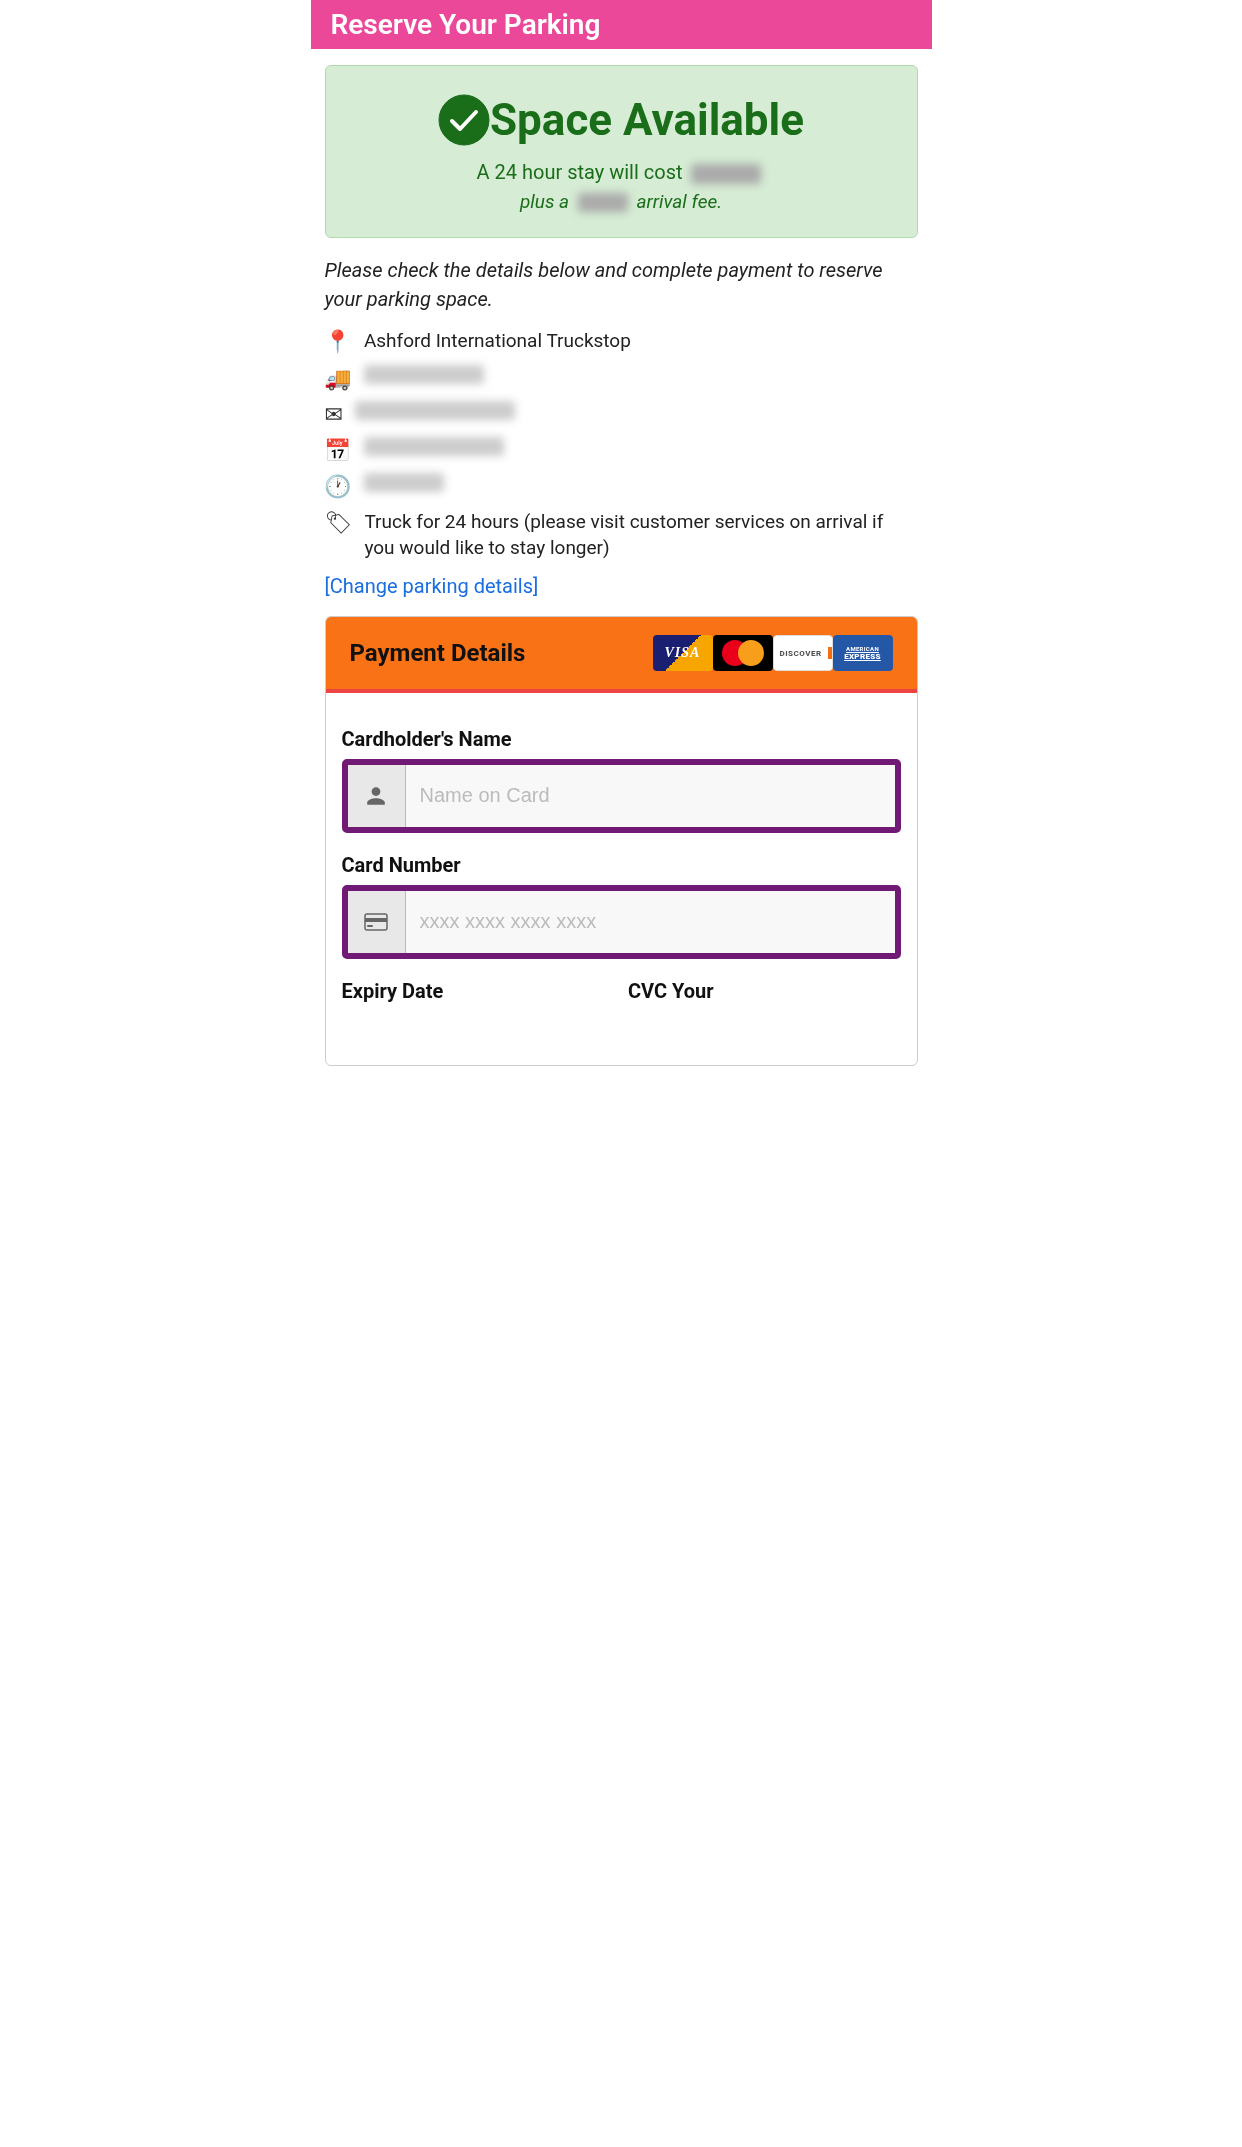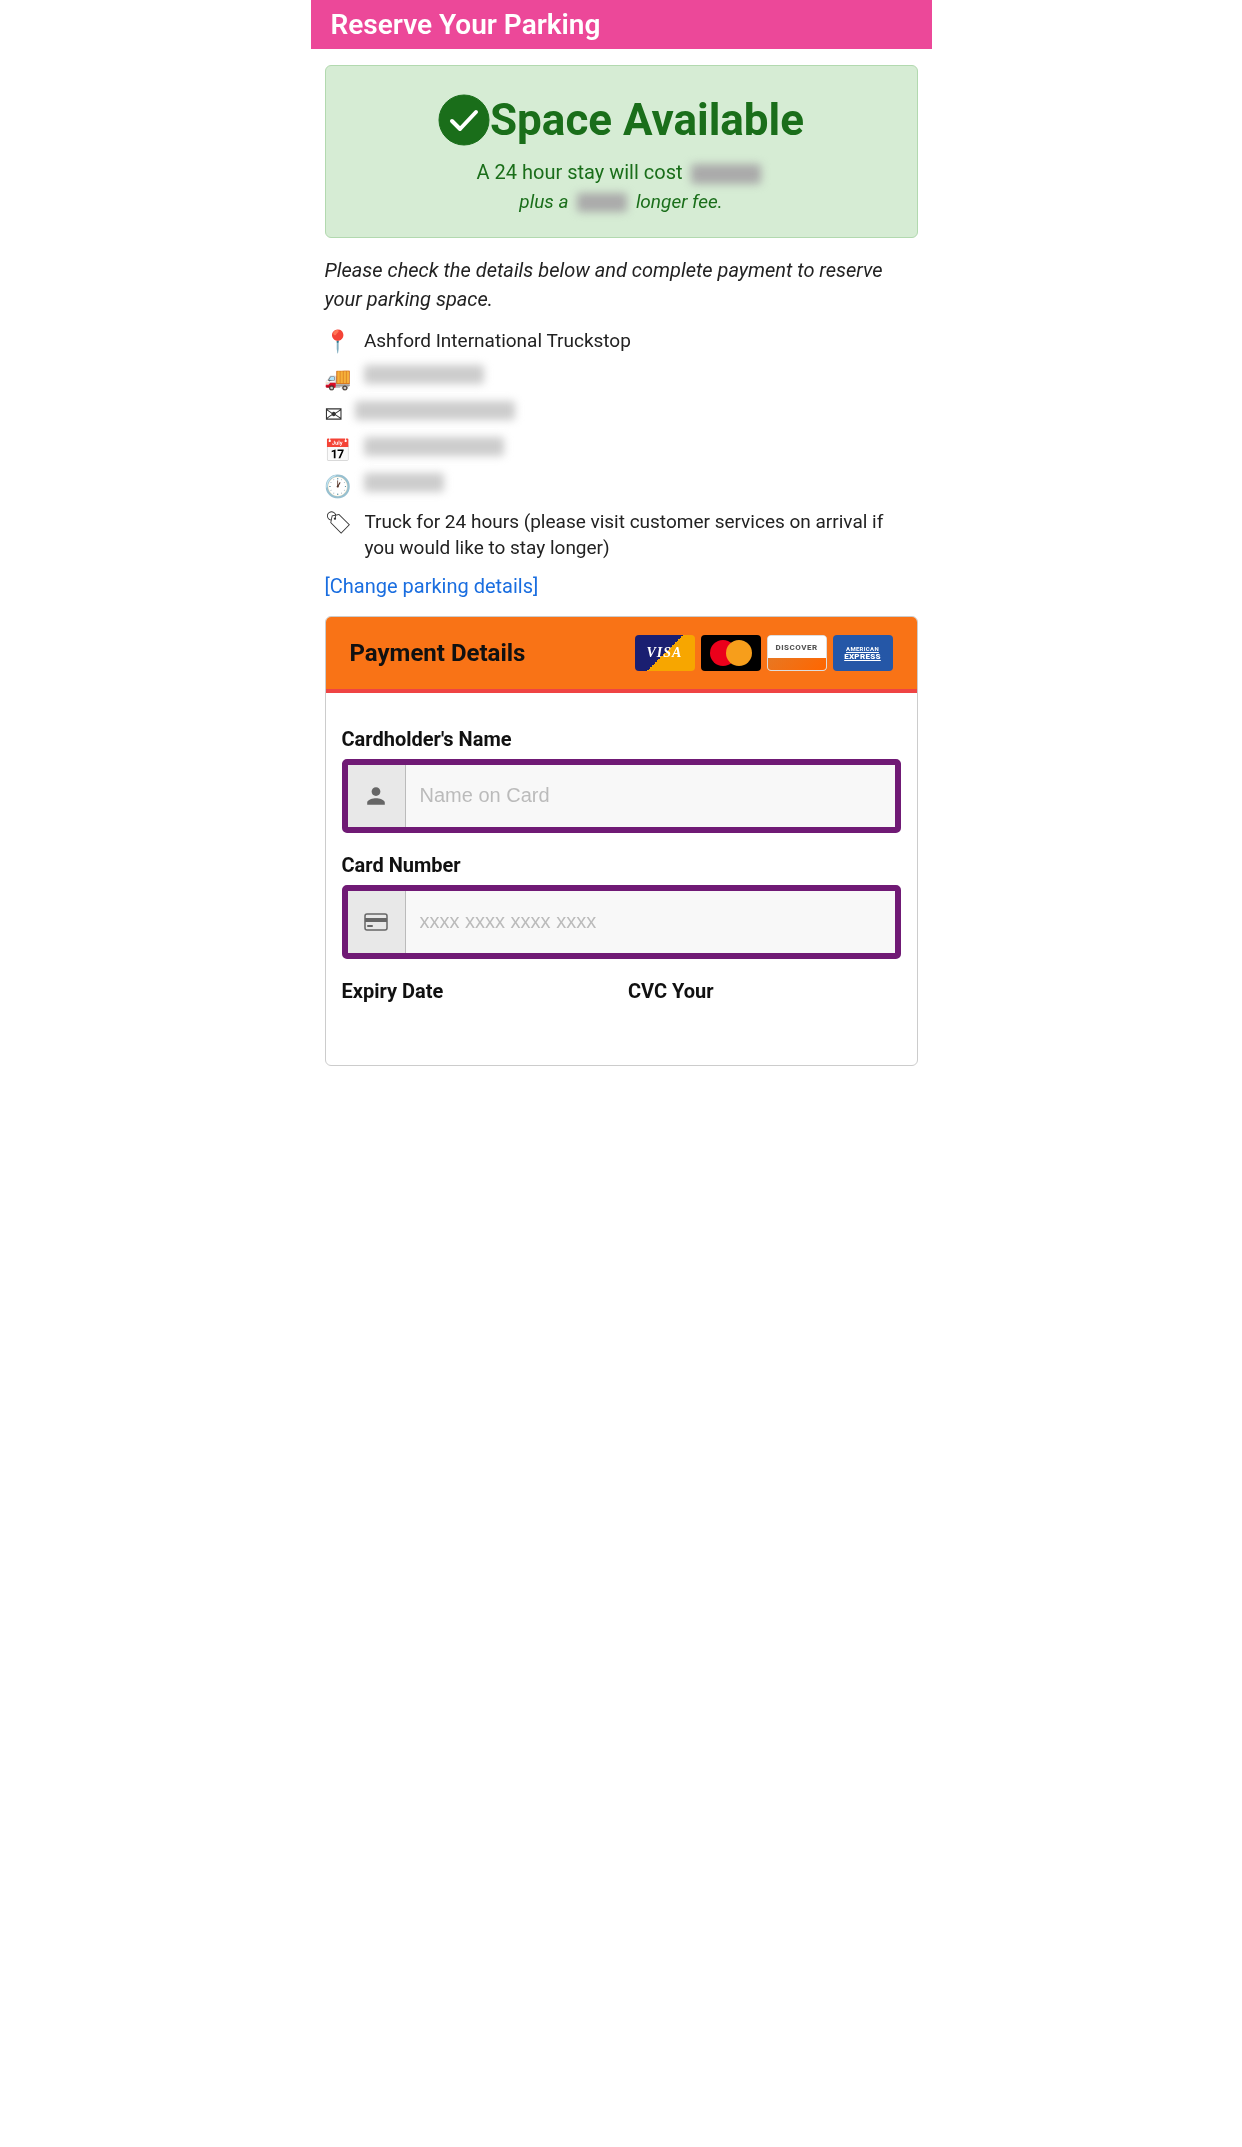--- a/index.html
+++ b/index.html
@@ -144,21 +144,20 @@
       justify-content: space-between;
       border-bottom: 4px solid #ef4444;
     }
     .payment-title {
       font-size: 24px;
       font-weight: 700;
       color: #111;
     }
     .card-logos {
       display: flex;
-      gap: 6px;
       align-items: flex-end;
     }
     .card-logo {
       height: 36px;
       border-radius: 4px;
       display: flex;
       align-items: center;
       justify-content: center;
       font-size: 10px;
       font-weight: 800;
@@ -194,21 +193,20 @@
       background: #f79e1b;
       border-radius: 50%;
       margin-left: -10px;
     }
     .card-discover {
       background: #fff;
       border: 1px solid #ddd;
       width: 60px;
       font-size: 8px;
       color: #555;
-      flex-direction: column;
     }
     .card-amex {
       background: #2557a7;
       width: 60px;
       color: #fff;
       font-size: 7px;
       font-weight: 900;
       letter-spacing: 0.5px;
       text-align: center;
       flex-direction: column;
@@ -300,21 +298,21 @@
     </svg>
     <span class="availability-title">Space Available</span>
   </div>
   <div class="cost-line">
     <span>A 24 hour stay will cost</span>
     <span class="blurred-text">&nbsp;&nbsp;&nbsp;&nbsp;&nbsp;&nbsp;&nbsp;&nbsp;</span>
   </div>
   <div class="booking-fee-line">
     <span>plus a</span>
     <span class="blurred-text blurred-sm">&nbsp;&nbsp;&nbsp;&nbsp;&nbsp;</span>
-    <span>longer fee.</span>
+    <span>arrival fee.</span>
   </div>
 </div>
 
 <p class="description">Please check the details below and complete payment to reserve your parking space.</p>
 
 <ul class="details-list">
   <li>
     <span class="detail-icon">📍</span>
     <span class="detail-text">Ashford International Truckstop</span>
   </li>

